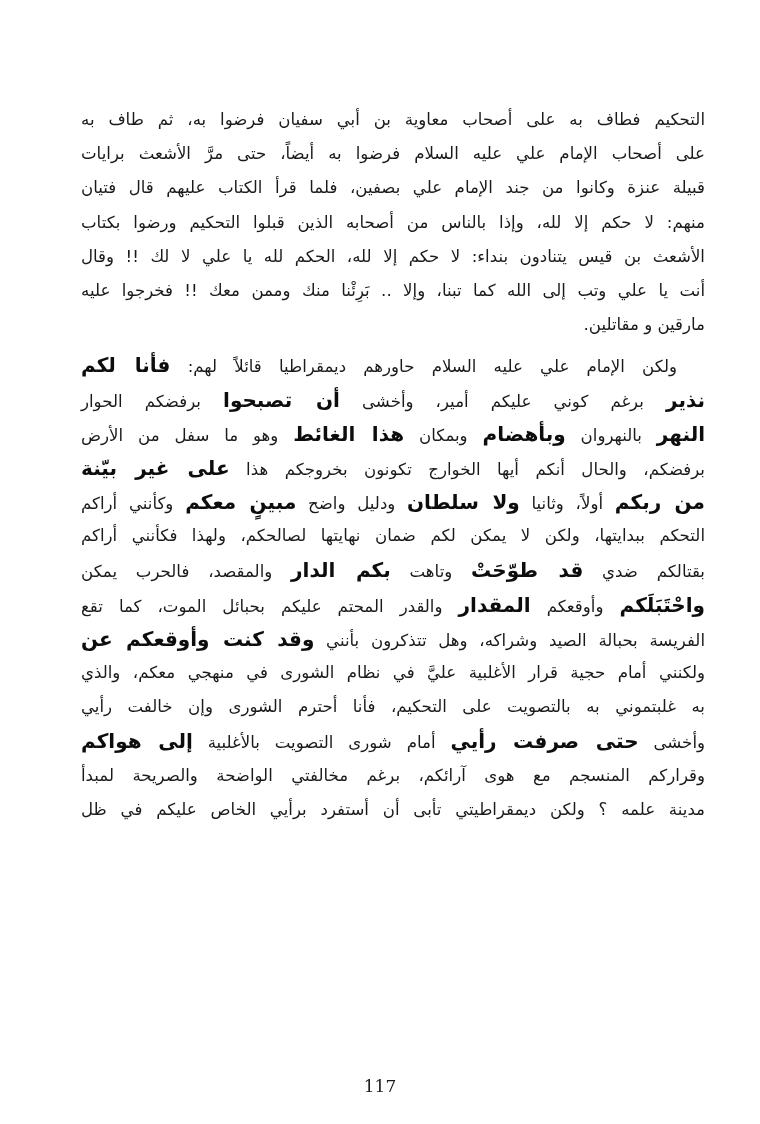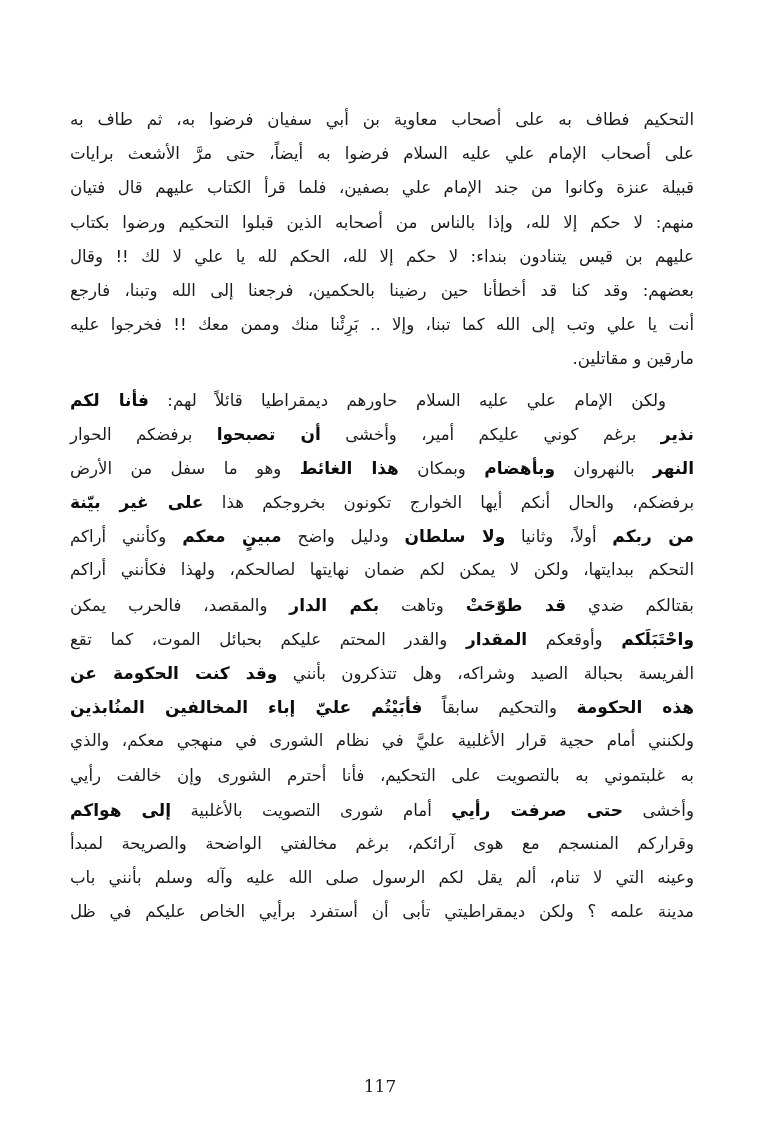--- a/index.html
+++ b/index.html
@@ -10,21 +10,21 @@
     body {
       width: 760px;
       height: 1124px;
       position: relative;
       overflow: hidden;
       font-family: "DejaVu Sans", sans-serif;
       color: #1a1a1a;
     }
     .page {
       position: absolute;
-      left: 70px;
+      left: 81px;
       top: 103px;
       width: 624px;
       direction: rtl;
       text-align: justify;
       text-align-last: justify;
     }
     .line {
       display: block;
       height: 34.2px;
       line-height: 34.2px;
@@ -38,21 +38,21 @@
       text-align-last: right;
     }
     .line.indent {
       padding-right: 28px;
     }
     .gap {
       height: 6px;
     }
     .b {
       font-weight: bold;
-      font-size: 17px;
+      font-size: 20px;
       color: #0d0d0d;
     }
     .page-number {
       position: absolute;
       left: 0;
       width: 760px;
       top: 1076px;
       text-align: center;
       font-family: "DejaVu Serif", serif;
       font-size: 17px;
@@ -62,39 +62,36 @@
   </style>
 </head>
 <body>
 
 <div class="page">
   <div>
     <span class="line">التحكيم فطاف به على أصحاب معاوية بن أبي سفيان فرضوا به، ثم طاف به</span>
     <span class="line">على أصحاب الإمام علي عليه السلام فرضوا به أيضاً، حتى مرَّ الأشعث برايات</span>
     <span class="line">قبيلة عنزة وكانوا من جند الإمام علي بصفين، فلما قرأ الكتاب عليهم قال فتيان</span>
     <span class="line">منهم: لا حكم إلا لله، وإذا بالناس من أصحابه الذين قبلوا التحكيم ورضوا بكتاب</span>
-    <span class="line">عليهم بن قيس يتنادون بنداء: لا حكم إلا لله، الحكم لله يا علي لا لك !! وقال</span>
-    <span class="line">بعضهم: وقد كنا قد أخطأنا حين رضينا بالحكمين، فرجعنا إلى الله وتبنا، فارجع</span>
+    <span class="line">الأشعث بن قيس يتنادون بنداء: لا حكم إلا لله، الحكم لله يا علي لا لك !! وقال</span>
     <span class="line">أنت يا علي وتب إلى الله كما تبنا، وإلا .. بَرِئْنا منك وممن معك !!  فخرجوا عليه</span>
     <span class="line last">مارقين و مقاتلين.</span>
   </div>
   <div class="gap"></div>
   <div id="p2">
       <span class="line indent"><span>ولكن الإمام علي عليه السلام حاورهم ديمقراطيا قائلاً لهم: </span><span class="b">فأنا لكم</span></span>
       <span class="line"><span class="b">نذير</span><span> برغم كوني عليكم أمير، وأخشى </span><span class="b">أن تصبحوا</span><span> برفضكم الحوار</span></span>
       <span class="line"><span class="b">النهر</span><span> بالنهروان </span><span class="b">وبأهضام</span><span> وبمكان </span><span class="b">هذا الغائط</span><span> وهو ما سفل من الأرض</span></span>
       <span class="line"><span>برفضكم، والحال أنكم أيها الخوارج تكونون بخروجكم هذا </span><span class="b">على غير بيّنة</span></span>
       <span class="line"><span class="b">من ربكم</span><span> أولاً، وثانيا </span><span class="b">ولا سلطان</span><span> ودليل واضح </span><span class="b">مبينٍ معكم</span><span> وكأنني أراكم</span></span>
       <span class="line"><span>التحكم ببدايتها، ولكن لا يمكن لكم ضمان نهايتها لصالحكم، ولهذا فكأنني أراكم</span></span>
       <span class="line"><span>بقتالكم ضدي </span><span class="b">قد طوّحَتْ</span><span> وتاهت </span><span class="b">بكم الدار</span><span> والمقصد، فالحرب يمكن</span></span>
       <span class="line"><span class="b">واحْتَبَلَكم</span><span> وأوقعكم </span><span class="b">المقدار</span><span> والقدر المحتم عليكم بحبائل الموت، كما تقع</span></span>
-      <span class="line"><span>الفريسة بحبالة الصيد وشراكه، وهل تتذكرون بأنني </span><span class="b">وقد كنت الحكومة عن</span></span>
-      <span class="line"><span class="b">هذه الحكومة</span><span> والتحكيم سابقاً </span><span class="b">فأبَيْتُم عليّ إباء المخالفين المنُابذين</span></span>
+      <span class="line"><span>الفريسة بحبالة الصيد وشراكه، وهل تتذكرون بأنني </span><span class="b">وقد كنت وأوقعكم عن</span></span>
       <span class="line"><span>ولكنني أمام حجية قرار الأغلبية  عليَّ في نظام الشورى في منهجي معكم، والذي</span></span>
       <span class="line"><span>به غلبتموني به بالتصويت على التحكيم، فأنا أحترم الشورى وإن خالفت رأيي</span></span>
       <span class="line"><span>وأخشى  </span><span class="b">حتى صرفت رأيي</span><span> أمام شورى التصويت بالأغلبية </span><span class="b">إلى هواكم</span></span>
       <span class="line"><span>وقراركم المنسجم مع هوى آرائكم، برغم مخالفتي الواضحة والصريحة لمبدأ</span></span>
-      <span class="line"><span>وعينه التي لا تنام، ألم يقل لكم الرسول صلى الله عليه وآله وسلم بأنني باب</span></span>
       <span class="line"><span>مدينة علمه ؟ ولكن ديمقراطيتي تأبى أن أستفرد برأيي الخاص عليكم في ظل</span></span>
     </div>
 </div>
 
 <div class="page-number">117</div>
 
 </body></html>

